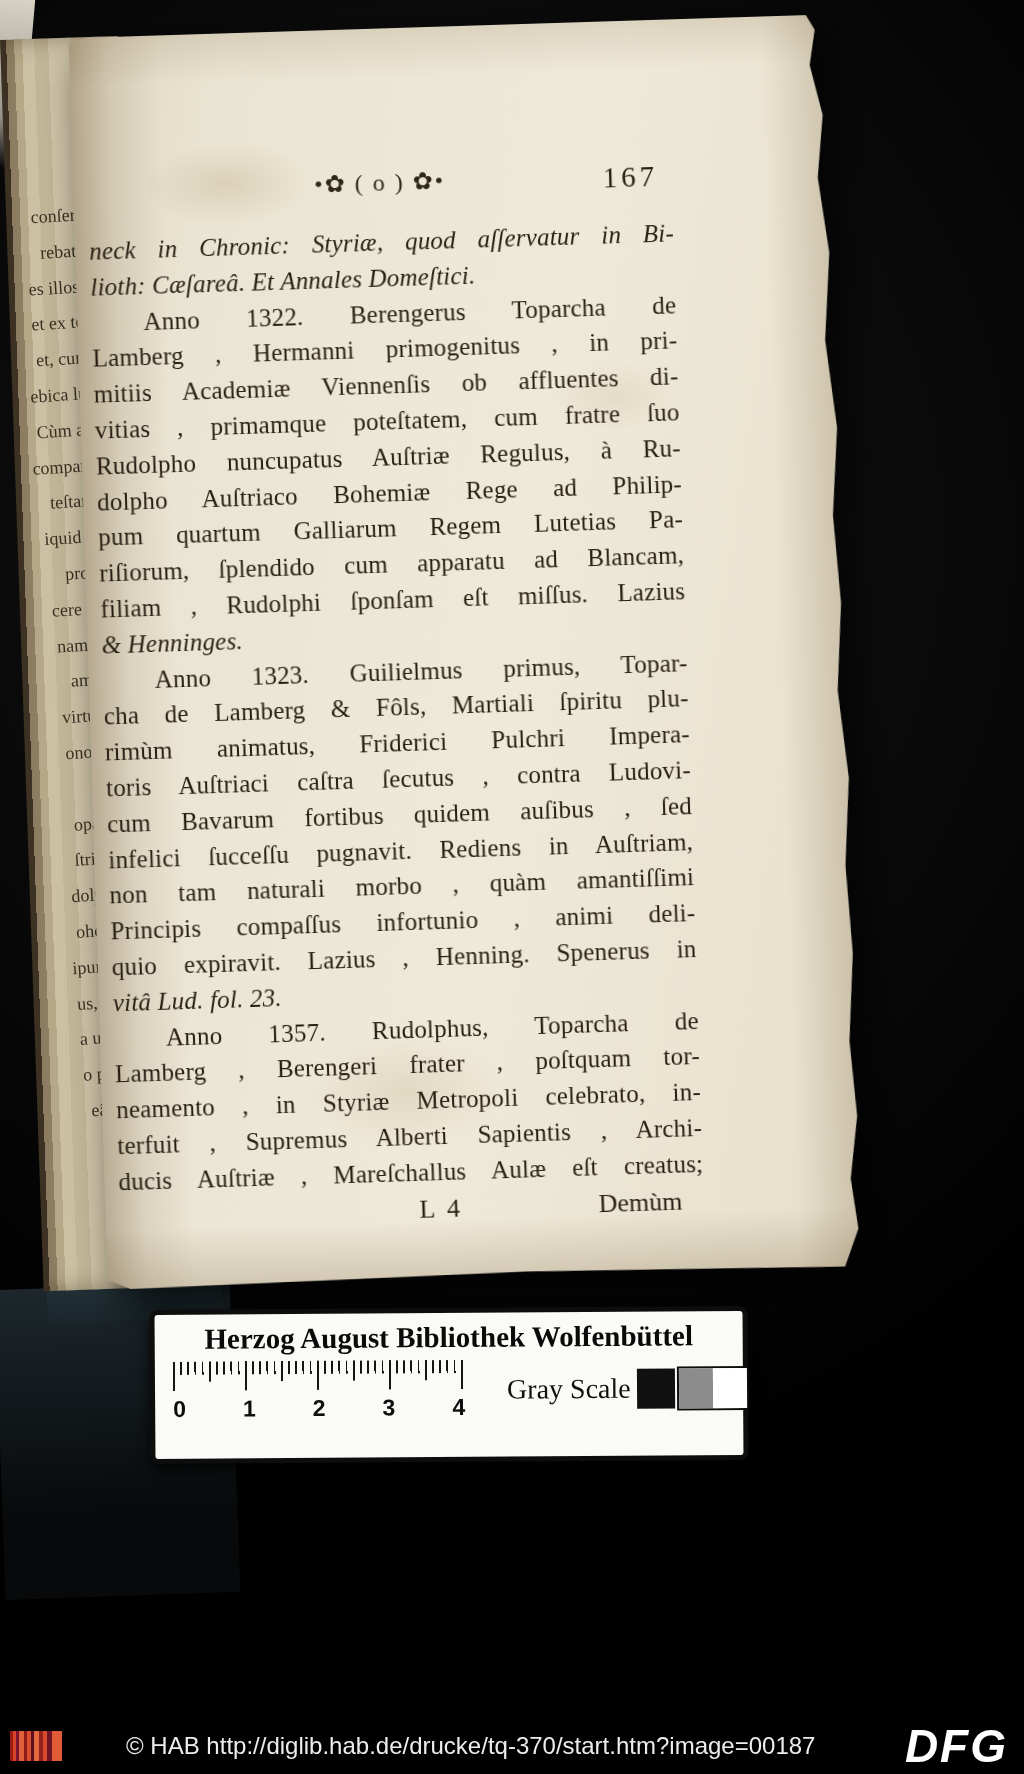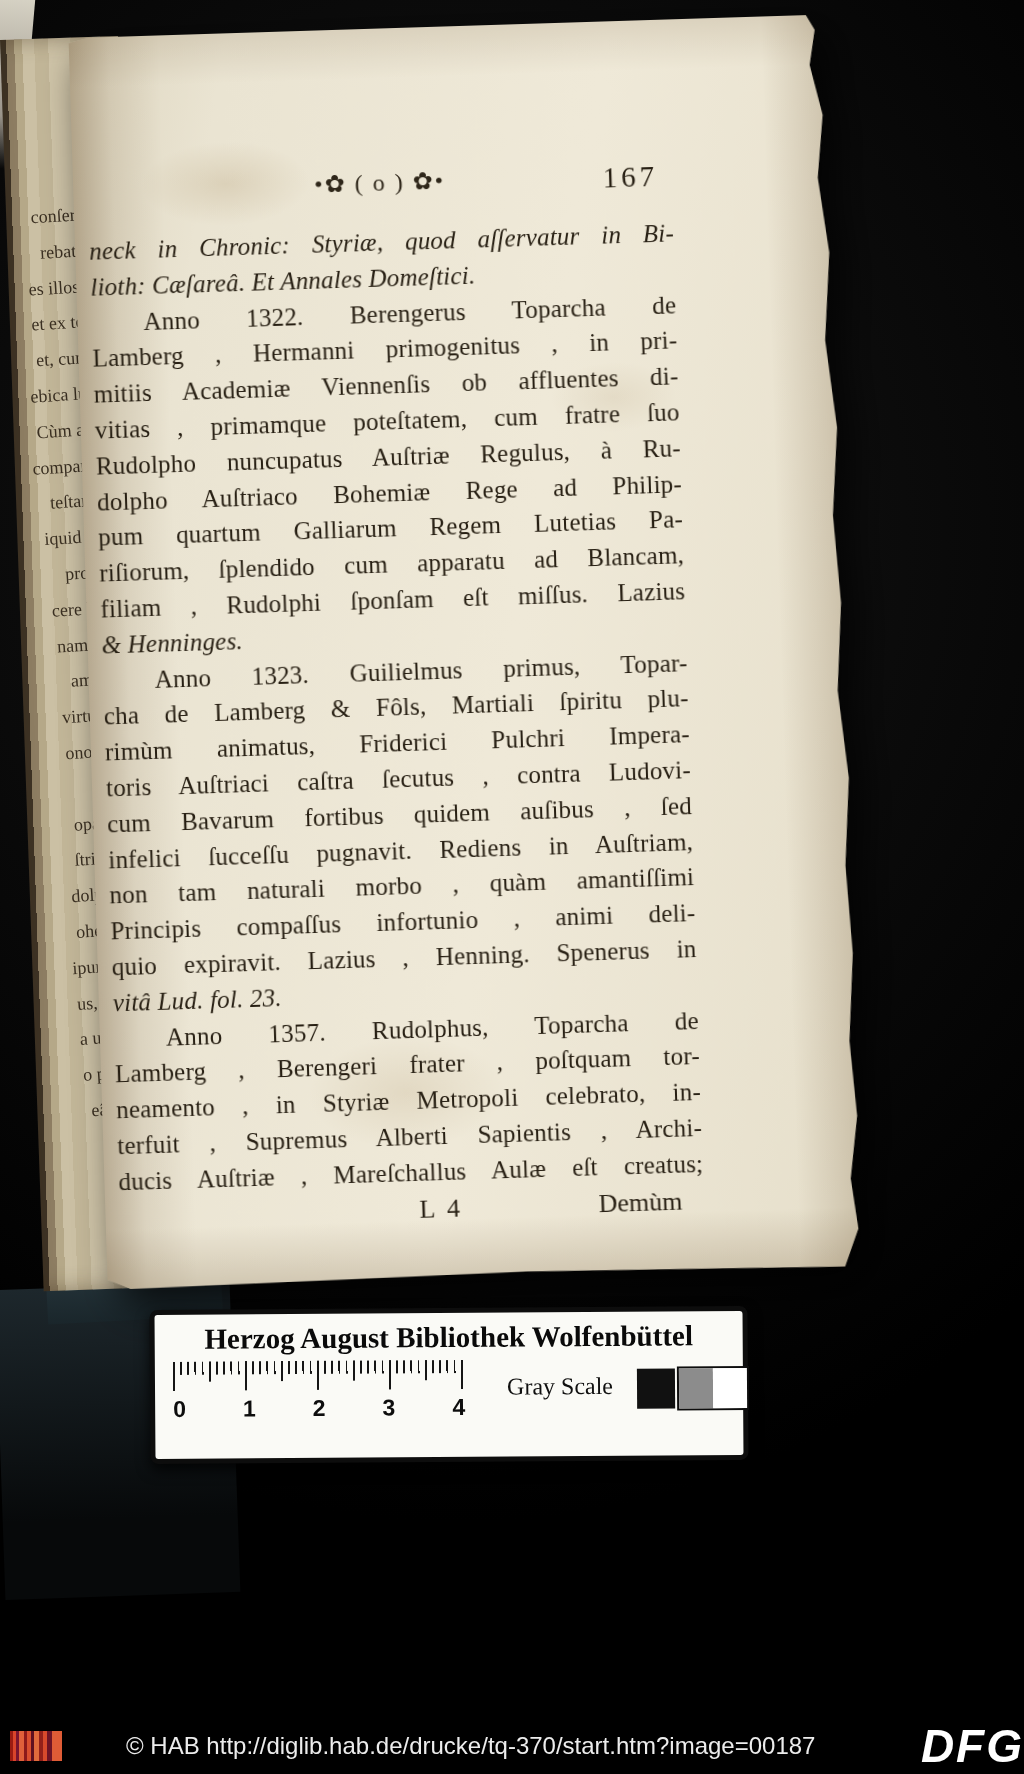--- a/index.html
+++ b/index.html
@@ -66,36 +66,36 @@
   .card-title{margin-top:8px;text-align:center;font-weight:bold;font-size:29px;color:#0a0a0a;
       font-family:"Liberation Serif", serif;}
   .card-row{position:relative;height:70px;margin:6px 16px 0;}
   .ruler{position:absolute;left:2px;top:0;width:300px;height:66px;}
   .ruler-ticks{width:296px;height:30px;background:
       repeating-linear-gradient(90deg,#151515 0 1.8px,transparent 1.8px 7.2px) 0 0/292px 13px no-repeat,
       repeating-linear-gradient(90deg,#151515 0 2px,transparent 2px 36px) 0 0/291px 20px no-repeat,
       repeating-linear-gradient(90deg,#151515 0 2.4px,transparent 2.4px 72px) 0 0/292px 29px no-repeat;}
   .ruler-nums{display:flex;justify-content:space-between;width:292px;margin-top:4px;
       font-family:"Liberation Sans", sans-serif;font-weight:bold;font-size:23px;color:#0d0d0d;}
-  .gs-label{position:absolute;left:336px;top:14px;font-size:24px;color:#101010;
+  .gs-label{position:absolute;left:336px;top:14px;font-size:28px;color:#101010;
       font-family:"Liberation Serif", serif;}
   .swatches{position:absolute;left:466px;top:8px;display:flex;align-items:center;}
   .sw{width:38px;height:40px;display:inline-block;}
   .sw-box{display:flex;border:2px solid #0d0d0d;margin-left:2px;}
   .sw-box .sw{width:34px;}
 
   
   .footer{position:absolute;left:0;top:1718px;width:1024px;height:56px;background:#000;
       display:flex;align-items:center;}
   .calib{margin-left:10px;width:52px;height:30px;background:
       linear-gradient(90deg,#9a1c12 0 6%,#d9452b 6% 12%,#7a1530 12% 18%,#e0603a 18% 26%,
       #8c1a1a 26% 32%,#d94e2e 32% 40%,#5f1020 40% 46%,#e06a3c 46% 56%,#93201a 56% 64%,
       #d84a2c 64% 72%,#6e1426 72% 80%,#df5c36 80% 100%);}
   .copy{color:#ececec;font-family:"Liberation Sans", sans-serif;font-size:24px;margin-left:64px;}
-  .dfg{margin-left:auto;color:#fff;font-family:"Liberation Sans", sans-serif;
+  .dfg{margin-left:auto;margin-right:16px;color:#fff;font-family:"Liberation Sans", sans-serif;
       font-style:italic;font-weight:bold;font-size:46px;letter-spacing:2px;}
 </style>
 </head>
 <body>
 
 <div class="stage">
 
   <div class="sliver"></div>
   <div class="table-edge"></div>
   <div class="cover"></div>

